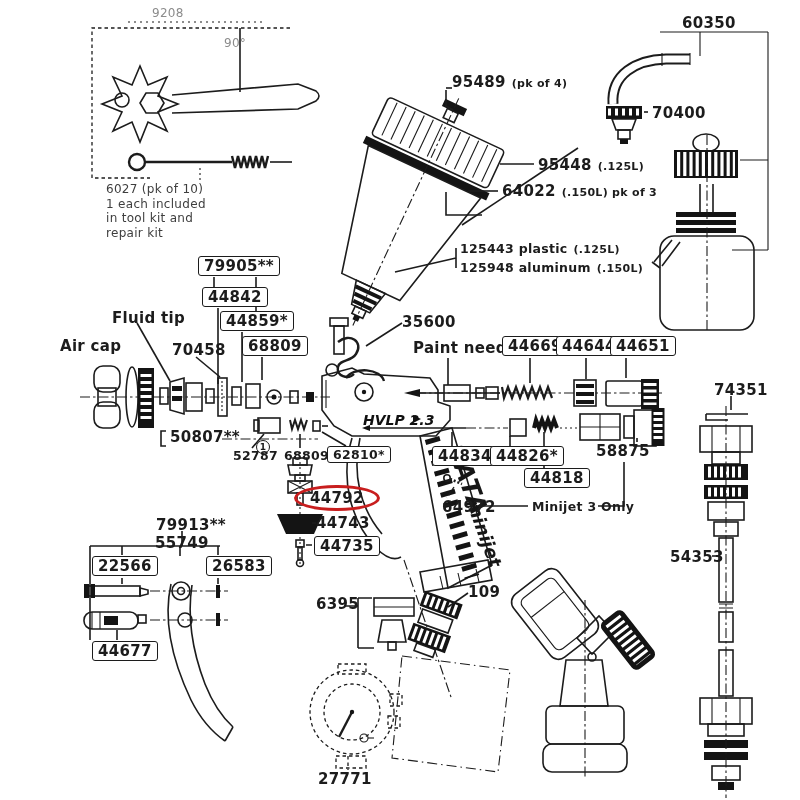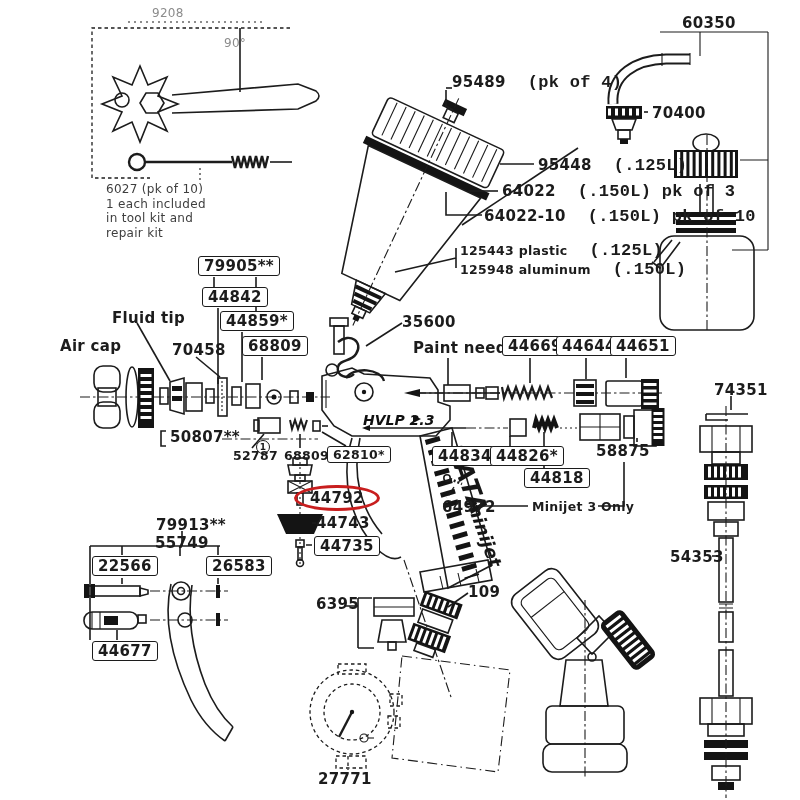--- a/index.html
+++ b/index.html
@@ -2,21 +2,21 @@
 <html><head>
 <meta charset="utf-8">
 <style>
   html,body{margin:0;padding:0;background:#fff;}
   #stage{position:relative;width:800px;height:800px;background:#ffffff;overflow:hidden;
          font-family:"DejaVu Sans",sans-serif;}
   #art{position:absolute;left:0;top:0;}
   .lbl{position:absolute;font-family:"DejaVu Sans",sans-serif;font-size:15px;font-weight:600;
        color:#1c1c1c;letter-spacing:.3px;white-space:pre-line;line-height:1.22;}
   .boxed{border:1.6px solid #1c1c1c;padding:0 5px;border-radius:3px;background:#fff;}
-  .sub{font-size:17px;font-weight:600;margin-left:22px;font-family:Liberation Mono, monospace;}
+  .sub{font-size:11px;font-weight:600;margin-left:6px;}
   .red-oval{border:3px solid #c81e1e;border-radius:50%;padding:1px 13px;background:transparent;}
   .circ{position:absolute;border:1.2px solid #1c1c1c;border-radius:50%;width:12px;height:12px;
         font-size:9px;font-weight:600;display:flex;align-items:center;justify-content:center;color:#1c1c1c;}
   .small{font-size:12.5px;}
   .note{font-size:12px;font-weight:500;color:#3e3e3e;}
   .note2{font-size:13.5px;font-weight:500;color:#222;}
   .faded{color:#8c8c8c;font-weight:500;font-size:12px;}
   .hvlp{position:absolute;font-size:14px;font-style:italic;font-weight:700;color:#111;}
   
   .ln{stroke:#1c1c1c;stroke-width:1.6;fill:none;}
@@ -321,21 +321,20 @@
 <div class="lbl note" style="left:106px;top:182px">6027 (pk of 10)
 1 each included
 in tool kit and
 repair kit</div>
 
 <div class="lbl" style="left:452px;top:73px"><span>95489</span><span class="sub">(pk of 4)</span></div>
 <div class="lbl" style="left:682px;top:14px">60350</div>
 <div class="lbl" style="left:652px;top:104px">70400</div>
 <div class="lbl" style="left:538px;top:156px"><span>95448</span><span class="sub">(.125L)</span></div>
 <div class="lbl" style="left:502px;top:182px"><span>64022</span><span class="sub">(.150L) pk of 3</span></div>
-<div class="lbl" style="left:484px;top:207px"><span>64022-10</span><span class="sub">(.150L) pk of 10</span></div>
 <div class="lbl small" style="left:460px;top:241px"><span>125443 plastic</span><span class="sub">(.125L)</span></div>
 <div class="lbl small" style="left:460px;top:260px"><span>125948 aluminum</span><span class="sub">(.150L)</span></div>
 
 <div class="lbl boxed" style="left:198px;top:256px">79905**</div>
 <div class="lbl boxed" style="left:202px;top:287px">44842</div>
 <div class="lbl boxed" style="left:220px;top:311px">44859*</div>
 <div class="lbl boxed" style="left:242px;top:336px">68809</div>
 <div class="lbl" style="left:402px;top:313px">35600</div>
 <div class="lbl" style="left:112px;top:309px">Fluid tip</div>
 <div class="lbl" style="left:60px;top:337px">Air cap</div>

